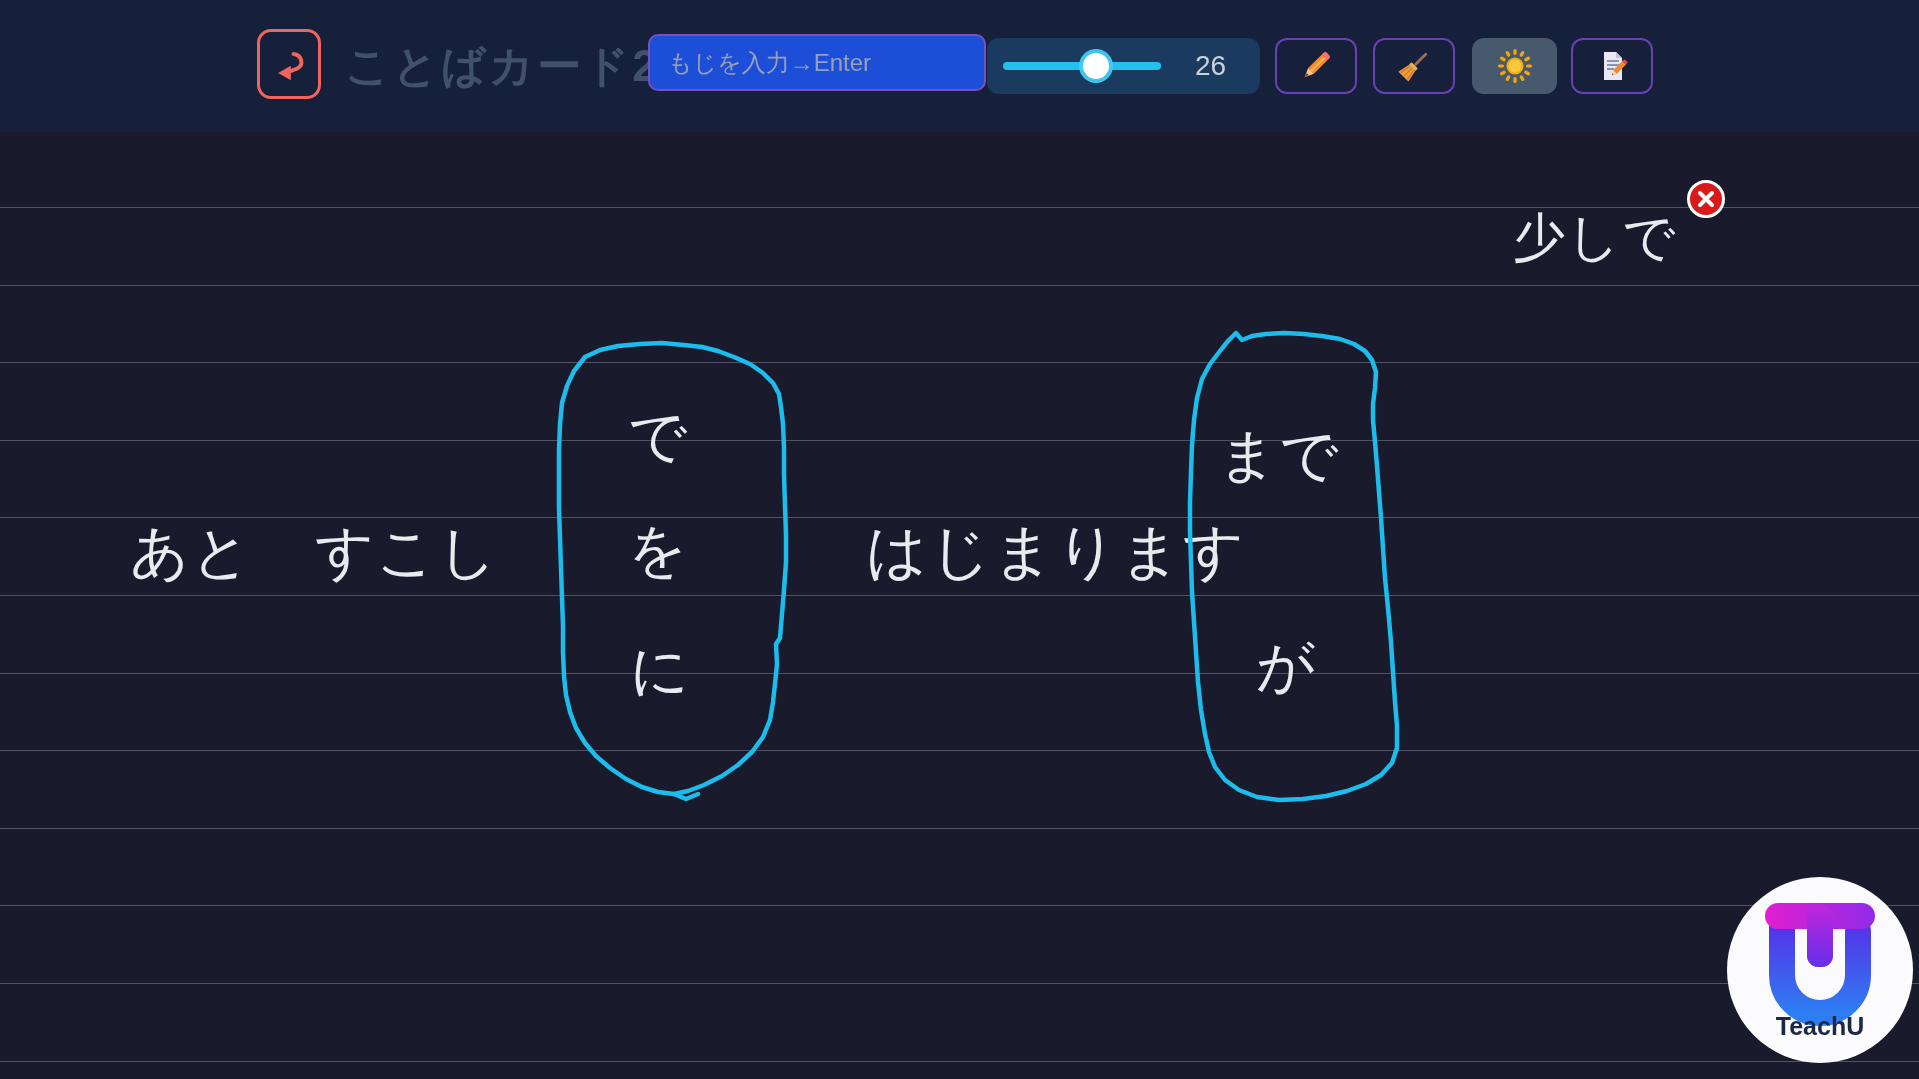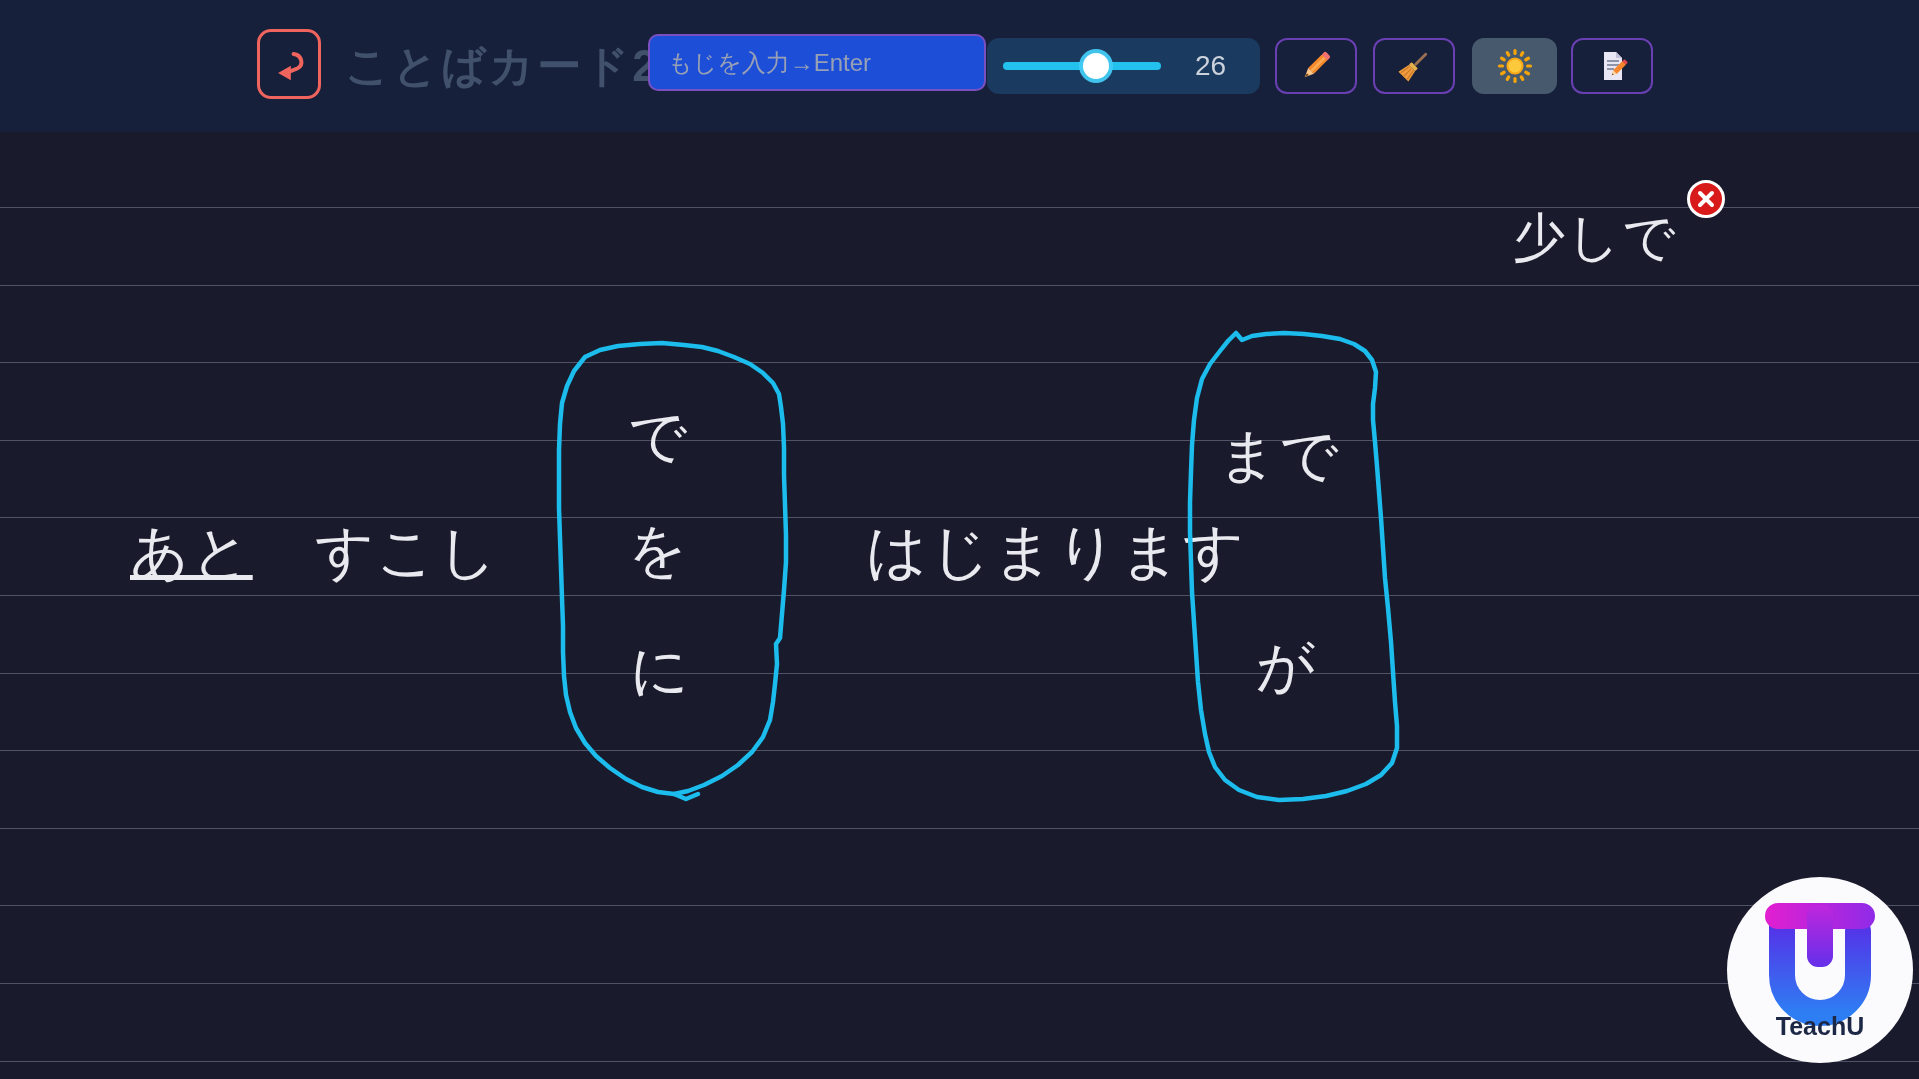--- a/index.html
+++ b/index.html
@@ -150,21 +150,21 @@
   <div class="card" style="left:1513px;top:210px;font-size:52px;">
     <span>少しで</span>
     <span class="close-btn" style="left:173px;top:-36px;">
       <svg width="40" height="40" viewBox="0 0 40 40">
         <circle cx="20" cy="20" r="17.5" fill="#d81a1a" stroke="#ffffff" stroke-width="3"></circle>
         <path d="M14,14 L26,26 M26,14 L14,26" stroke="#ffffff" stroke-width="4" stroke-linecap="round"></path>
       </svg>
     </span>
   </div>
 
-  <div class="card" style="left:130px;top:522px;text-decoration:underline;"><span>あと</span></div>
+  <div class="card" style="left:130px;top:522px;"><span>あと</span></div>
   <div class="card" style="left:315px;top:522px;"><span>すこし</span></div>
   <div class="card" style="left:628px;top:406px;"><span>で</span></div>
   <div class="card" style="left:628px;top:520px;"><span>を</span></div>
   <div class="card" style="left:630px;top:640px;"><span>に</span></div>
   <div class="card" style="left:866px;top:520px;font-size:60px;"><span>はじまります</span></div>
   <div class="card" style="left:1218px;top:410px;margin-top:15px;"><span>まで</span></div>
   <div class="card" style="left:1256px;top:636px;"><span>が</span></div>
 
   <svg class="ink" width="1919" height="1079" viewBox="0 0 1919 1079">
     <g fill="none" stroke="#1cbced" stroke-width="4.5" stroke-linecap="round" stroke-linejoin="round">

